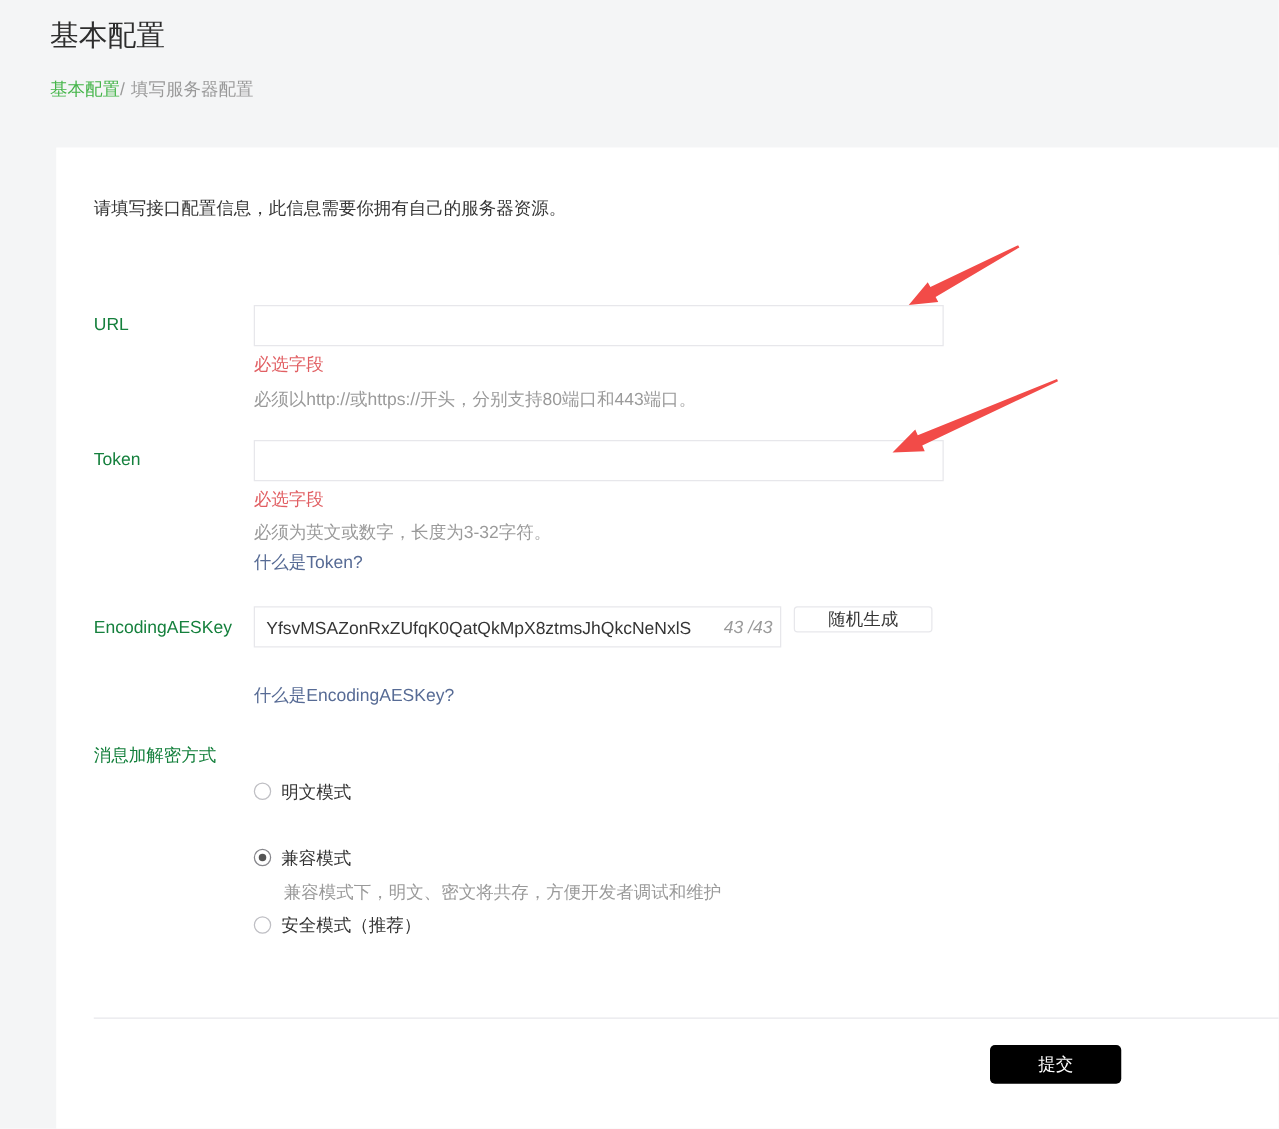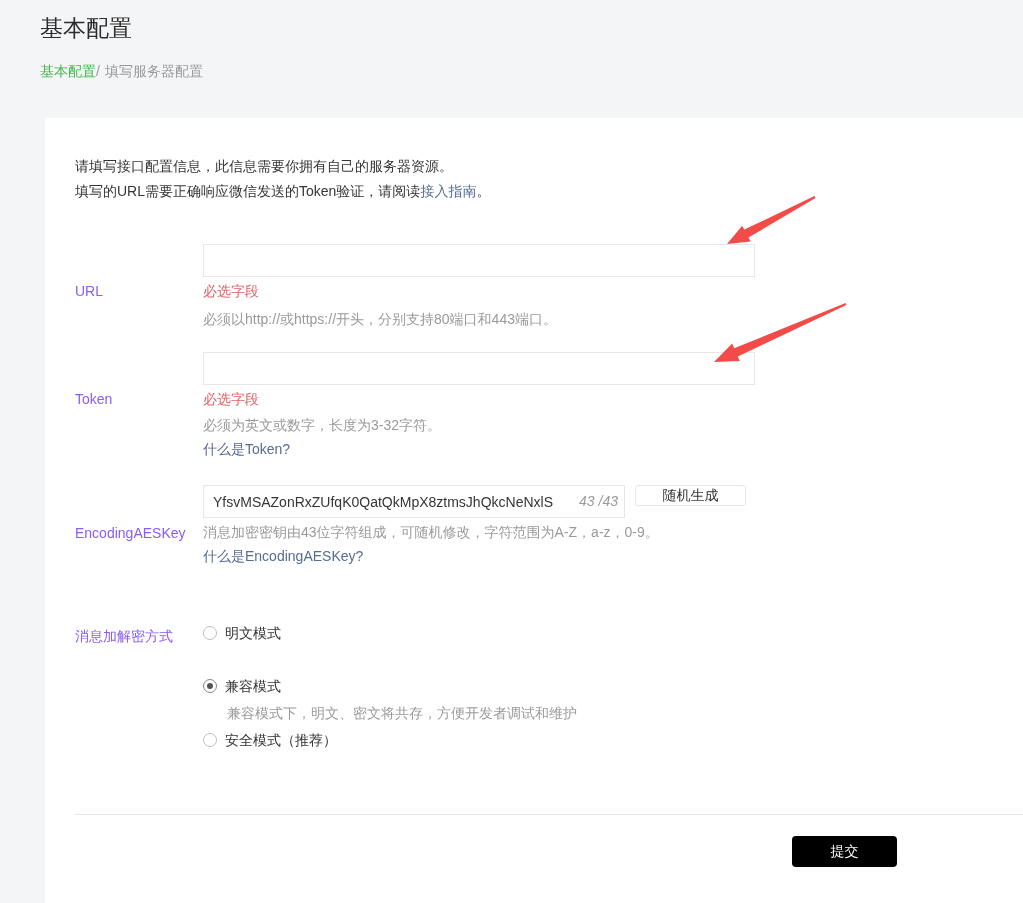--- a/index.html
+++ b/index.html
@@ -13,21 +13,21 @@
   .page-title{position:absolute;left:40px;top:13px;font-size:23px;font-weight:400;color:#2d2d2d;}
   .breadcrumb{position:absolute;left:40px;top:63px;font-size:14px;color:#9a9a9a;}
   .breadcrumb .crumb-link{color:#44b549;text-decoration:none;cursor:pointer;}
   .breadcrumb .sep{margin:0 5px 0 0;color:#9a9a9a;}
 
   .card{position:absolute;left:45px;top:118px;right:0;bottom:0;background:#ffffff;}
 
   .intro{position:absolute;left:30px;top:36px;line-height:25px;color:#353535;}
   a.doclink{color:#576b95;text-decoration:none;cursor:pointer;}
 
-  .fld-label{position:absolute;left:30px;color:#8b5cf6;margin-top:32px;}
+  .fld-label{position:absolute;left:30px;color:#15803d;}
   .txt-input{
     position:absolute;left:158px;width:552px;height:33px;
     border:1px solid #e7e7eb;background:#fff;outline:none;
     font-size:14px;color:#353535;padding:0 9px;
     font-family:"Liberation Sans","DejaVu Sans",sans-serif;
   }
   .err{position:absolute;left:158px;color:#e15f63;}
   .hint{position:absolute;left:158px;color:#9a9a9a;}
   .helplink{position:absolute;left:158px;}
 
@@ -72,41 +72,39 @@
 <h1 class="page-title">基本配置</h1>
 
 <div class="breadcrumb">
   <a class="crumb-link">基本配置</a><span class="sep">/</span><span>填写服务器配置</span>
 </div>
 
 <div class="card">
 
   <div class="intro">
     <div>请填写接口配置信息，此信息需要你拥有自己的服务器资源。</div>
-    <div><span>填写的URL需要正确响应微信发送的Token验证，请阅读</span><a class="doclink">接入指南</a><span>。</span></div>
   </div>
 
   <label class="fld-label" style="top:133px;">URL</label>
   <input class="txt-input" style="top: 126px;" type="text" value="">
   <div class="err" style="top:165px;">必选字段</div>
   <div class="hint" style="top:193px;">必须以http://或https://开头，分别支持80端口和443端口。</div>
 
   <label class="fld-label" style="top:241px;">Token</label>
   <input class="txt-input" style="top: 234px;" type="text" value="">
   <div class="err" style="top:273px;">必选字段</div>
   <div class="hint" style="top:299px;">必须为英文或数字，长度为3-32字符。</div>
   <a class="doclink helplink" style="top:323px;">什么是Token?</a>
 
   <label class="fld-label" style="top:375px;">EncodingAESKey</label>
   <div class="aes-wrap">
     <input type="text" value="YfsvMSAZonRxZUfqK0QatQkMpX8ztmsJhQkcNeNxlS" style="">
     <span class="aes-counter">43 /43</span>
   </div>
   <button class="gen-btn">随机生成</button>
-  <div class="hint" style="top:406px;">消息加密密钥由43位字符组成，可随机修改，字符范围为A-Z，a-z，0-9。</div>
   <a class="doclink helplink" style="top:430px;">什么是EncodingAESKey?</a>
 
   <label class="fld-label" style="top:478px;">消息加解密方式</label>
 
   <div class="radio-row" style="top:507px;">
     <span class="radio"></span><span>明文模式</span>
   </div>
 
   <div class="radio-row" style="top:560px;">
     <span class="radio checked"></span><span>兼容模式</span>

